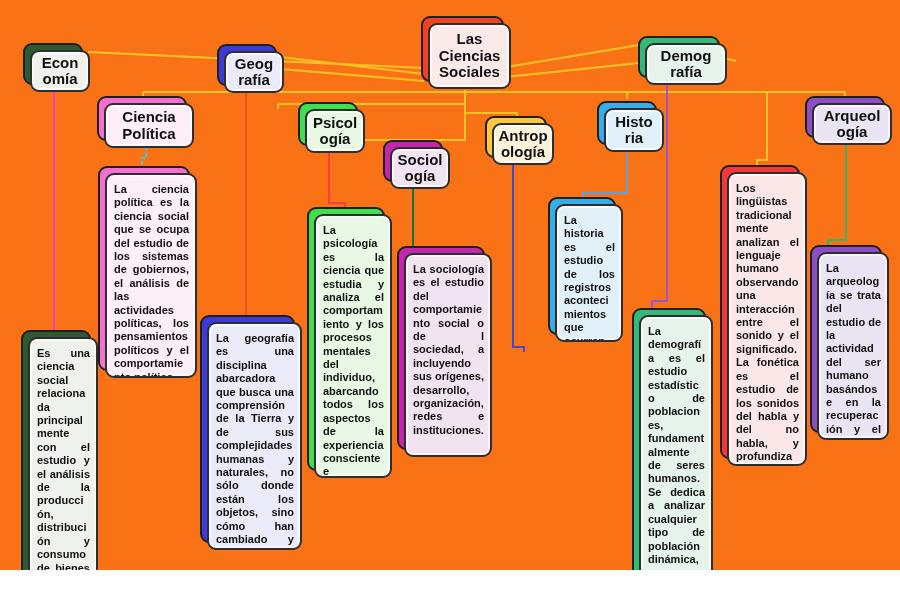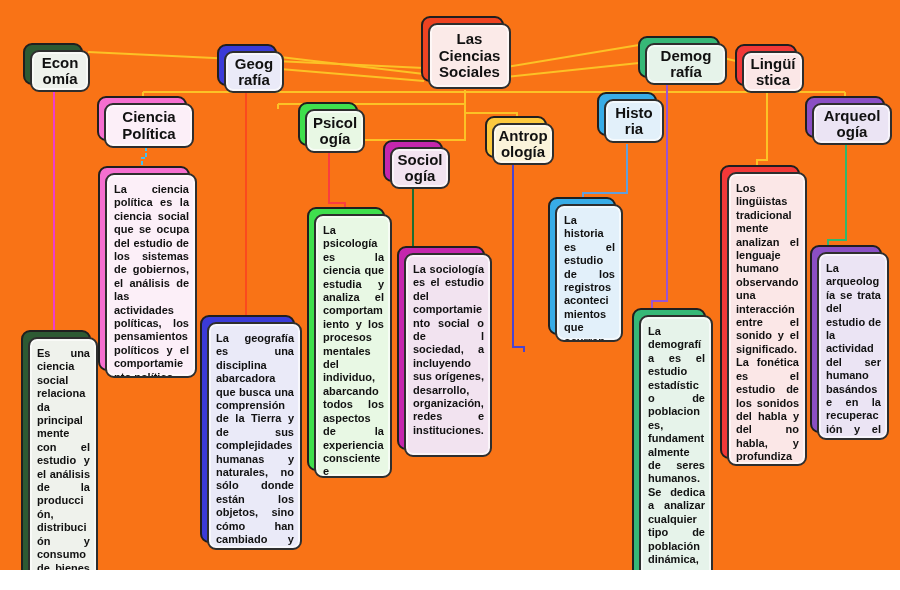--- a/index.html
+++ b/index.html
@@ -102,34 +102,30 @@
   <div class="node label" style="left: 383px; top: 140px; width: 60px; height: 42px; text-decoration: underline; --accent: #c426ad; --fill: #f2e3f0;">
     <div class="back"></div>
     <div class="face">Sociol ogía</div>
   </div>
 
   <div class="node label" style="left: 485px; top: 116px; width: 62px; height: 42px; --accent: #fcc93e; --fill: #fbf3da;">
     <div class="back"></div>
     <div class="face">Antrop ología</div>
   </div>
 
-  <div class="node label" style="left: 597px; top: 92px; width: 60px; height: 44px; --accent: #38ace6; --fill: #e2f0fa;">
+  <div class="node label" style="left: 597px; top: 101px; width: 60px; height: 44px; --accent: #38ace6; --fill: #e2f0fa;">
     <div class="back"></div>
     <div class="face">Histo ria</div>
   </div>
 
   <div class="node label" style="left: 638px; top: 36px; width: 62px; height: 42px; padding-left: 20px; --accent: #36b877; --fill: #e6f3ea;">
     <div class="back"></div>
     <div class="face">Demog rafía</div>
   </div>
 
-  <div class="node label" style="left: 735px; top: 44px; width: 62px; height: 42px; --accent: #f23838; --fill: #fbe7e7;">
-    <div class="back"></div>
-    <div class="face">Lingüí stica</div>
-  </div>
 
   <div class="node label" style="left: 805px; top: 96px; width: 80px; height: 42px; --accent: #8a4fc4; --fill: #ebe4f4;">
     <div class="back"></div>
     <div class="face">Arqueol ogía</div>
   </div>
 
   <div class="node desc" style="left: 21px; top: 330px; width: 70px; height: 250px; --accent: #2d5a33; --fill: #eff2ec;">
     <div class="back"></div>
     <div class="face">Es una ciencia social relacionada principalmente con el estudio y el análisis de la producción, distribución y consumo de bienes y servicios.</div>
   </div>

